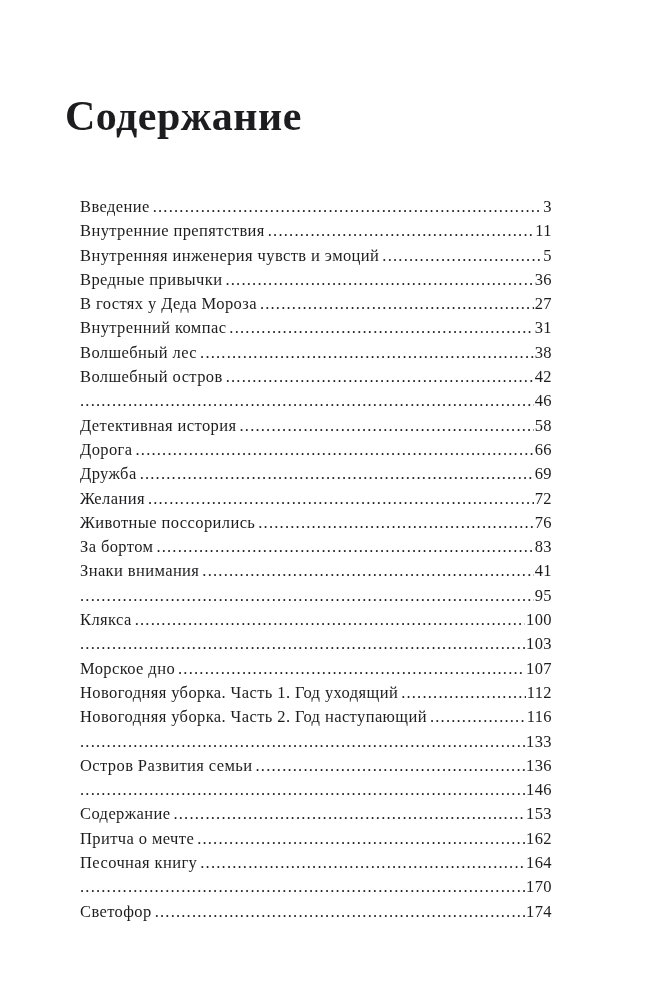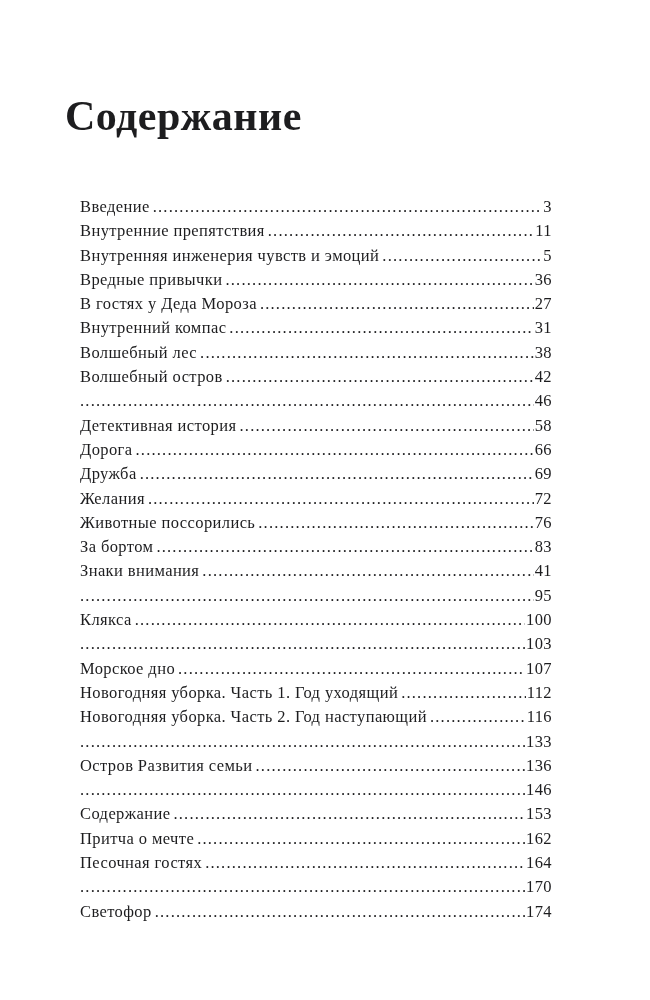--- a/index.html
+++ b/index.html
@@ -187,21 +187,21 @@
         <span class="toc-title">Содержание</span>
         <span class="toc-dots">............................................................................................................................................................................................................................</span>
         <span class="toc-page">153</span>
       </div>
       <div class="toc-row">
         <span class="toc-title">Притча о мечте</span>
         <span class="toc-dots">............................................................................................................................................................................................................................</span>
         <span class="toc-page">162</span>
       </div>
       <div class="toc-row">
-        <span class="toc-title">Песочная гостях</span>
+        <span class="toc-title">Песочная книгу</span>
         <span class="toc-dots">............................................................................................................................................................................................................................</span>
         <span class="toc-page">164</span>
       </div>
       <div class="toc-row">
         <span class="toc-dots">............................................................................................................................................................................................................................</span>
         <span class="toc-page">170</span>
       </div>
       <div class="toc-row">
         <span class="toc-title">Светофор</span>
         <span class="toc-dots">............................................................................................................................................................................................................................</span>

